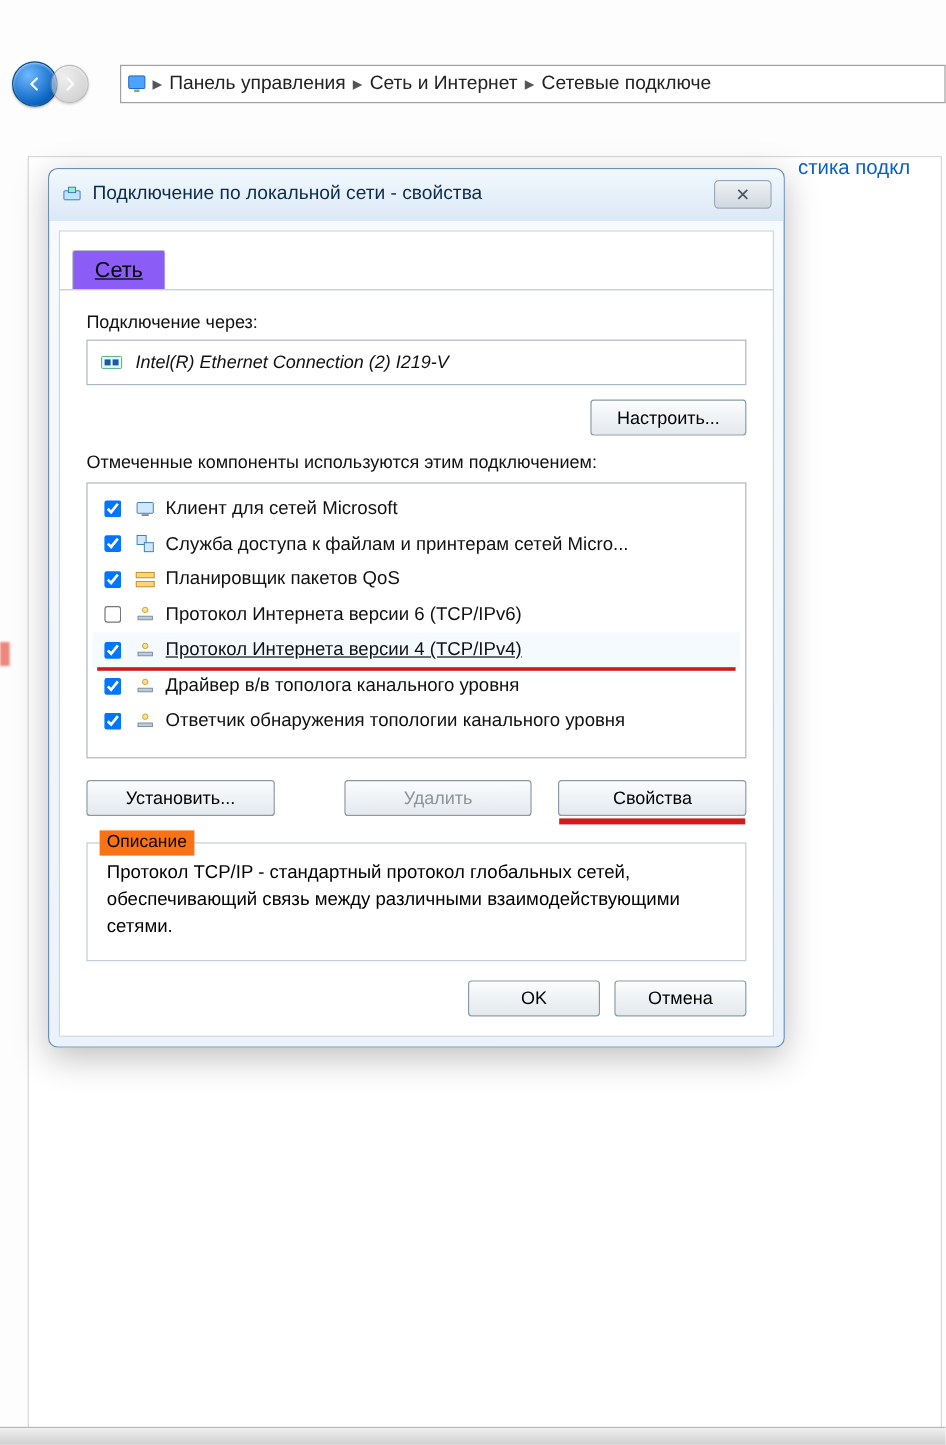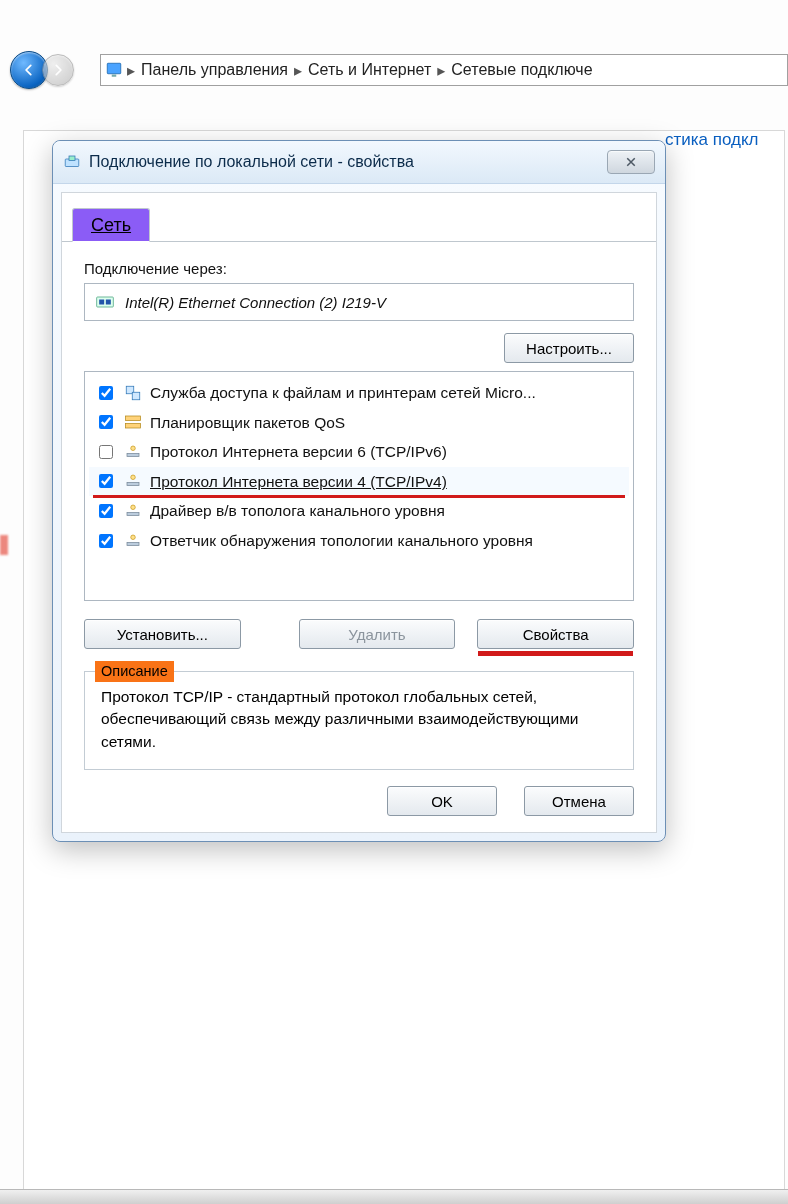--- a/index.html
+++ b/index.html
@@ -93,21 +93,21 @@
     left:0; top:535px;
     width:8px; height:20px;
     background:#e23a2a;
     filter:blur(1px);
     opacity:.6;
   }
 
   
   .dialog {
     position: absolute;
-    left: 52px; top: 140px;
+    left: 40px; top: 140px;
     width: 612px;
     background: linear-gradient(#f7fbff,#eaf2fb);
     border: 1px solid #6c8fb5;
     border-radius: 8px;
     box-shadow: 0 8px 28px rgba(0,0,0,.25);
   }
   .titlebar {
     height: 42px;
     display: flex;
     align-items: center;
@@ -264,21 +264,21 @@
   .groupbox .legend {
     position:absolute; top:-11px; left:10px;
     background:#f97316;
     padding:0 6px;
     font-size:14.5px;
   }
 
   .dlg-bottom {
     display:flex;
     justify-content:flex-end;
-    gap: 27px;
+    gap: 12px;
     padding: 16px 22px 0;
   }
   .dlg-bottom .win-btn { min-width:110px; }
 
   
   .footer-grad {
     position:absolute;
     left:0; right:0; bottom:0;
     height:14px;
     background:linear-gradient(#f0f0f0,#cfcfcf);
@@ -355,22 +355,31 @@
               <rect x="5" y="9" width="6" height="6" fill="#25a"></rect>
               <rect x="13" y="9" width="6" height="6" fill="#25a"></rect>
             </svg>
         </span>
         <span>Intel(R) Ethernet Connection (2) I219-V</span>
       </div>
       <div class="row-right">
         <button class="win-btn">Настроить...</button>
       </div>
 
+      <div class="label" style="margin-top:14px">Отмеченные компоненты используются этим подключением:</div>
 
       <div class="components-list" id="components-list">
+          <div class="comp-item">
+            <input type="checkbox" checked="" style="">
+            <span class="item-icon"><svg viewBox="0 0 24 24">
+                <rect x="3" y="5" width="18" height="12" rx="1" fill="#cfe8ff" stroke="#2e75b6"></rect>
+                <rect x="8" y="18" width="8" height="2" fill="#888"></rect>
+              </svg></span>
+            <span class="item-text">Клиент для сетей Microsoft</span>
+          </div>
           <div class="comp-item">
             <input type="checkbox" checked="" style="">
             <span class="item-icon"><svg viewBox="0 0 24 24">
                 <rect x="3" y="3" width="10" height="10" fill="#cfe8ff" stroke="#2e75b6"></rect>
                 <rect x="11" y="11" width="10" height="10" fill="#cfe8ff" stroke="#2e75b6"></rect>
               </svg></span>
             <span class="item-text">Служба доступа к файлам и принтерам сетей Micro...</span>
           </div>
           <div class="comp-item">
             <input type="checkbox" checked="" style="">

